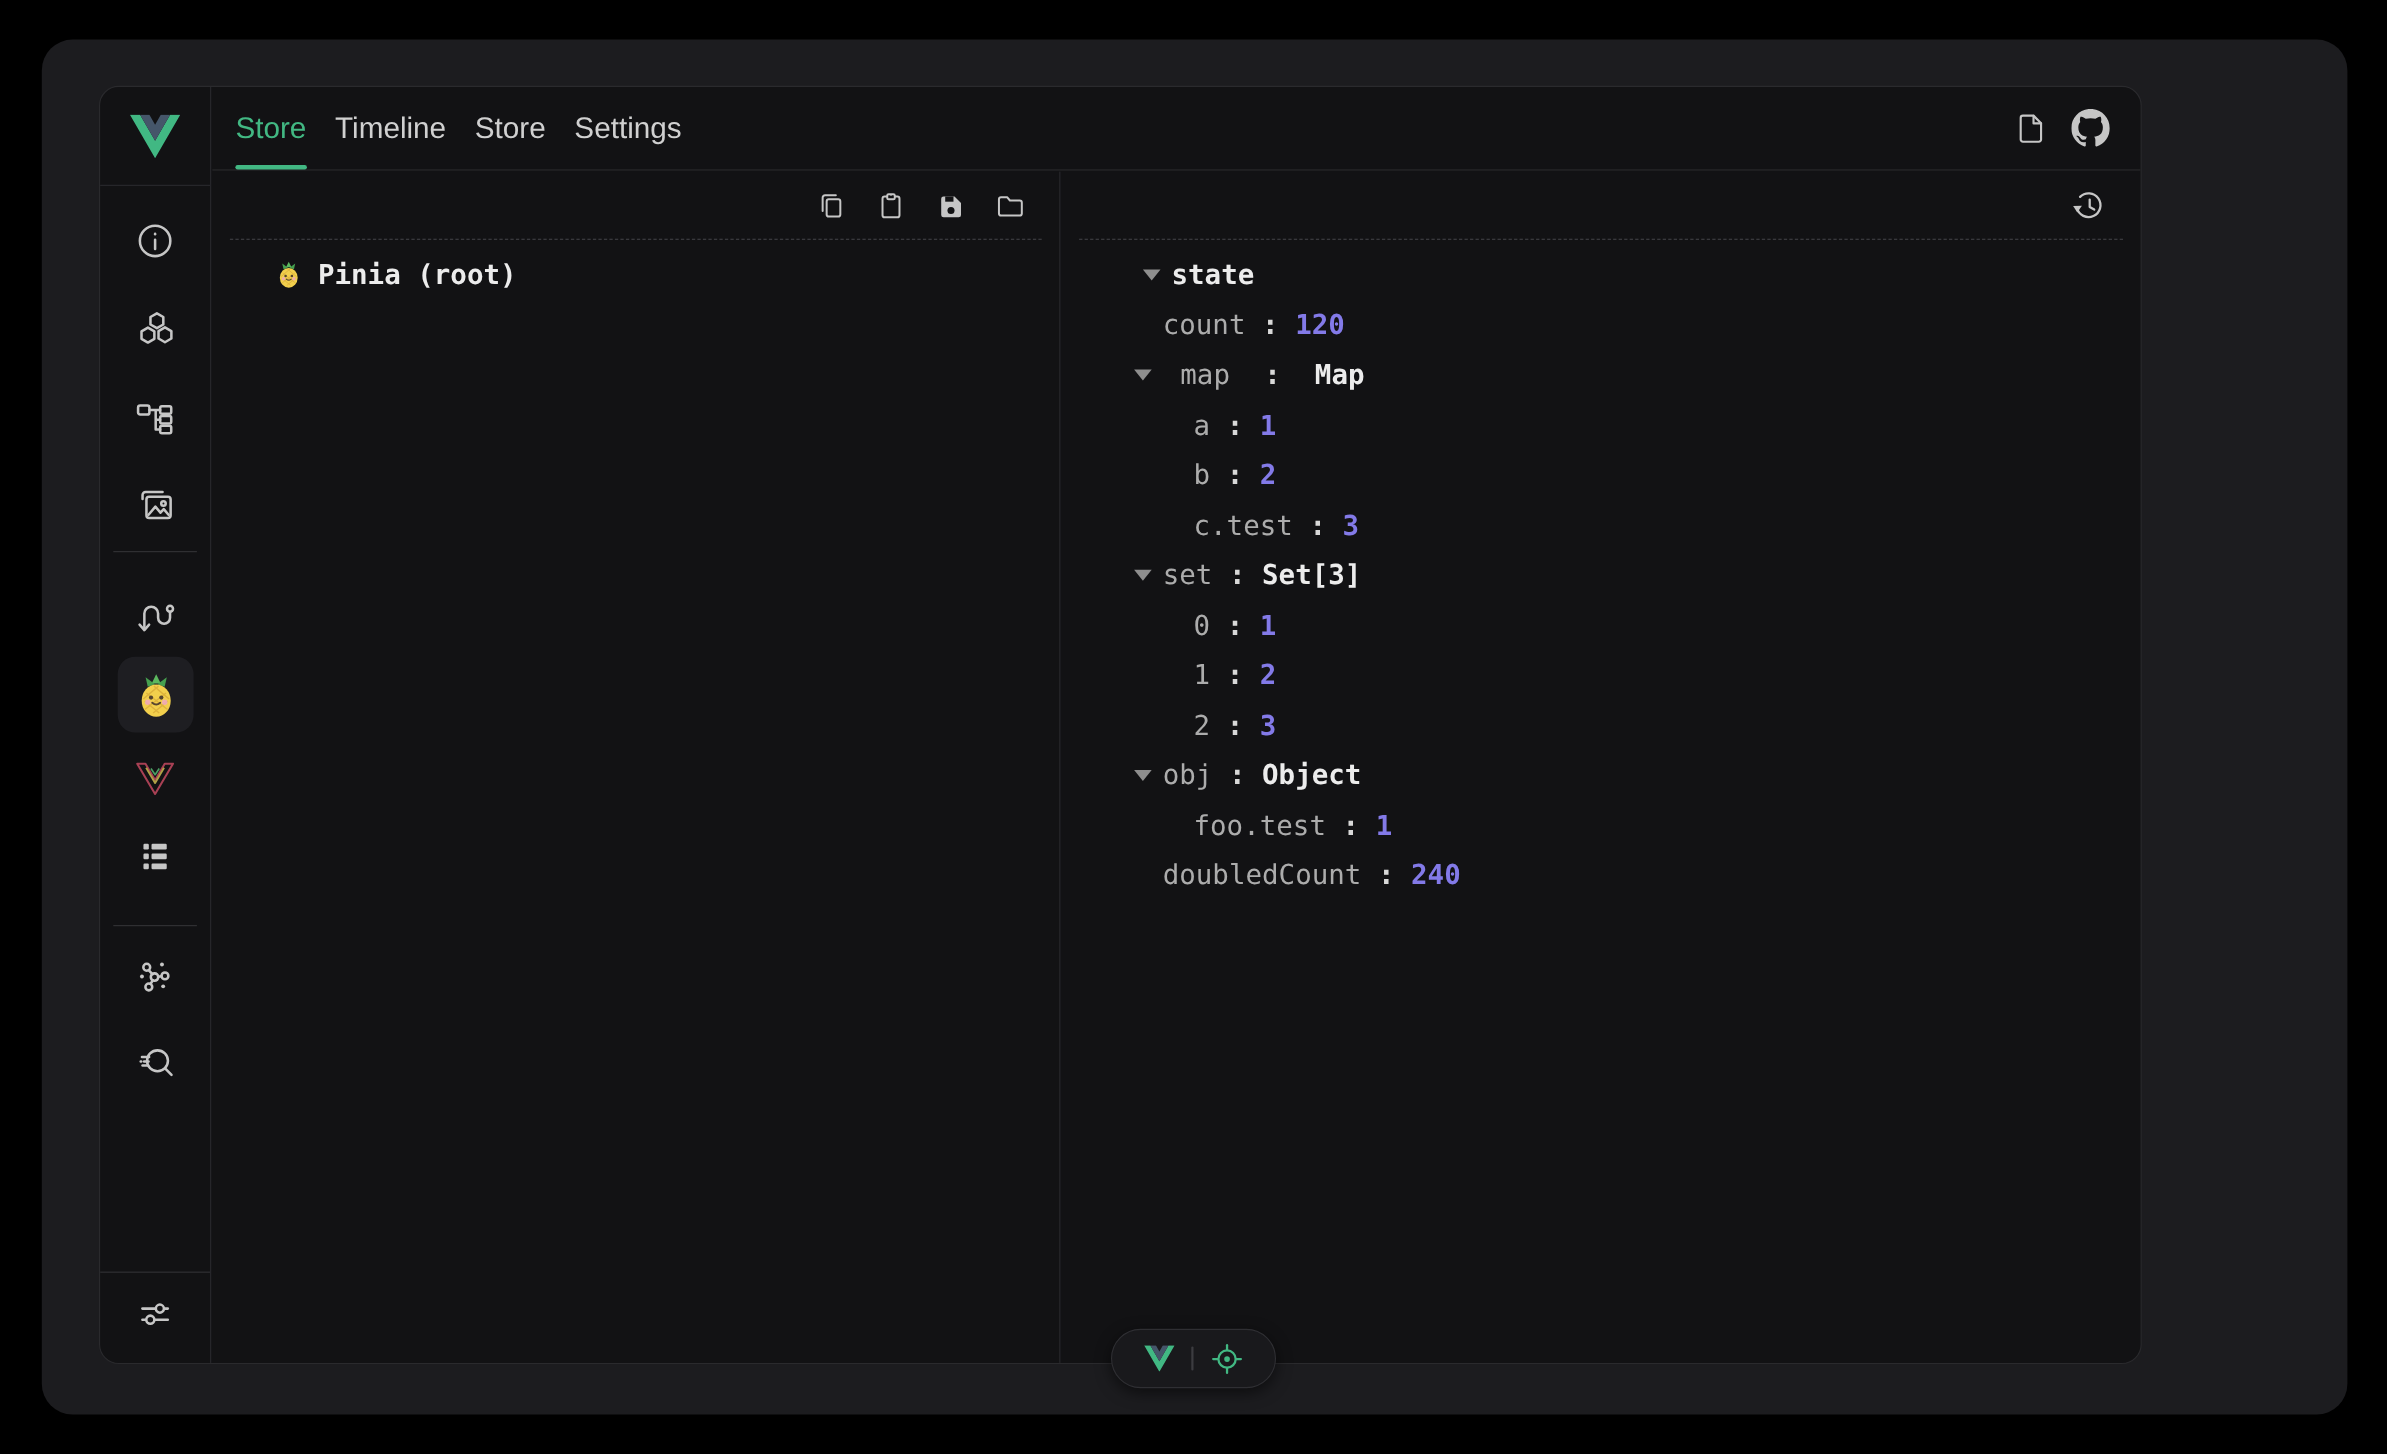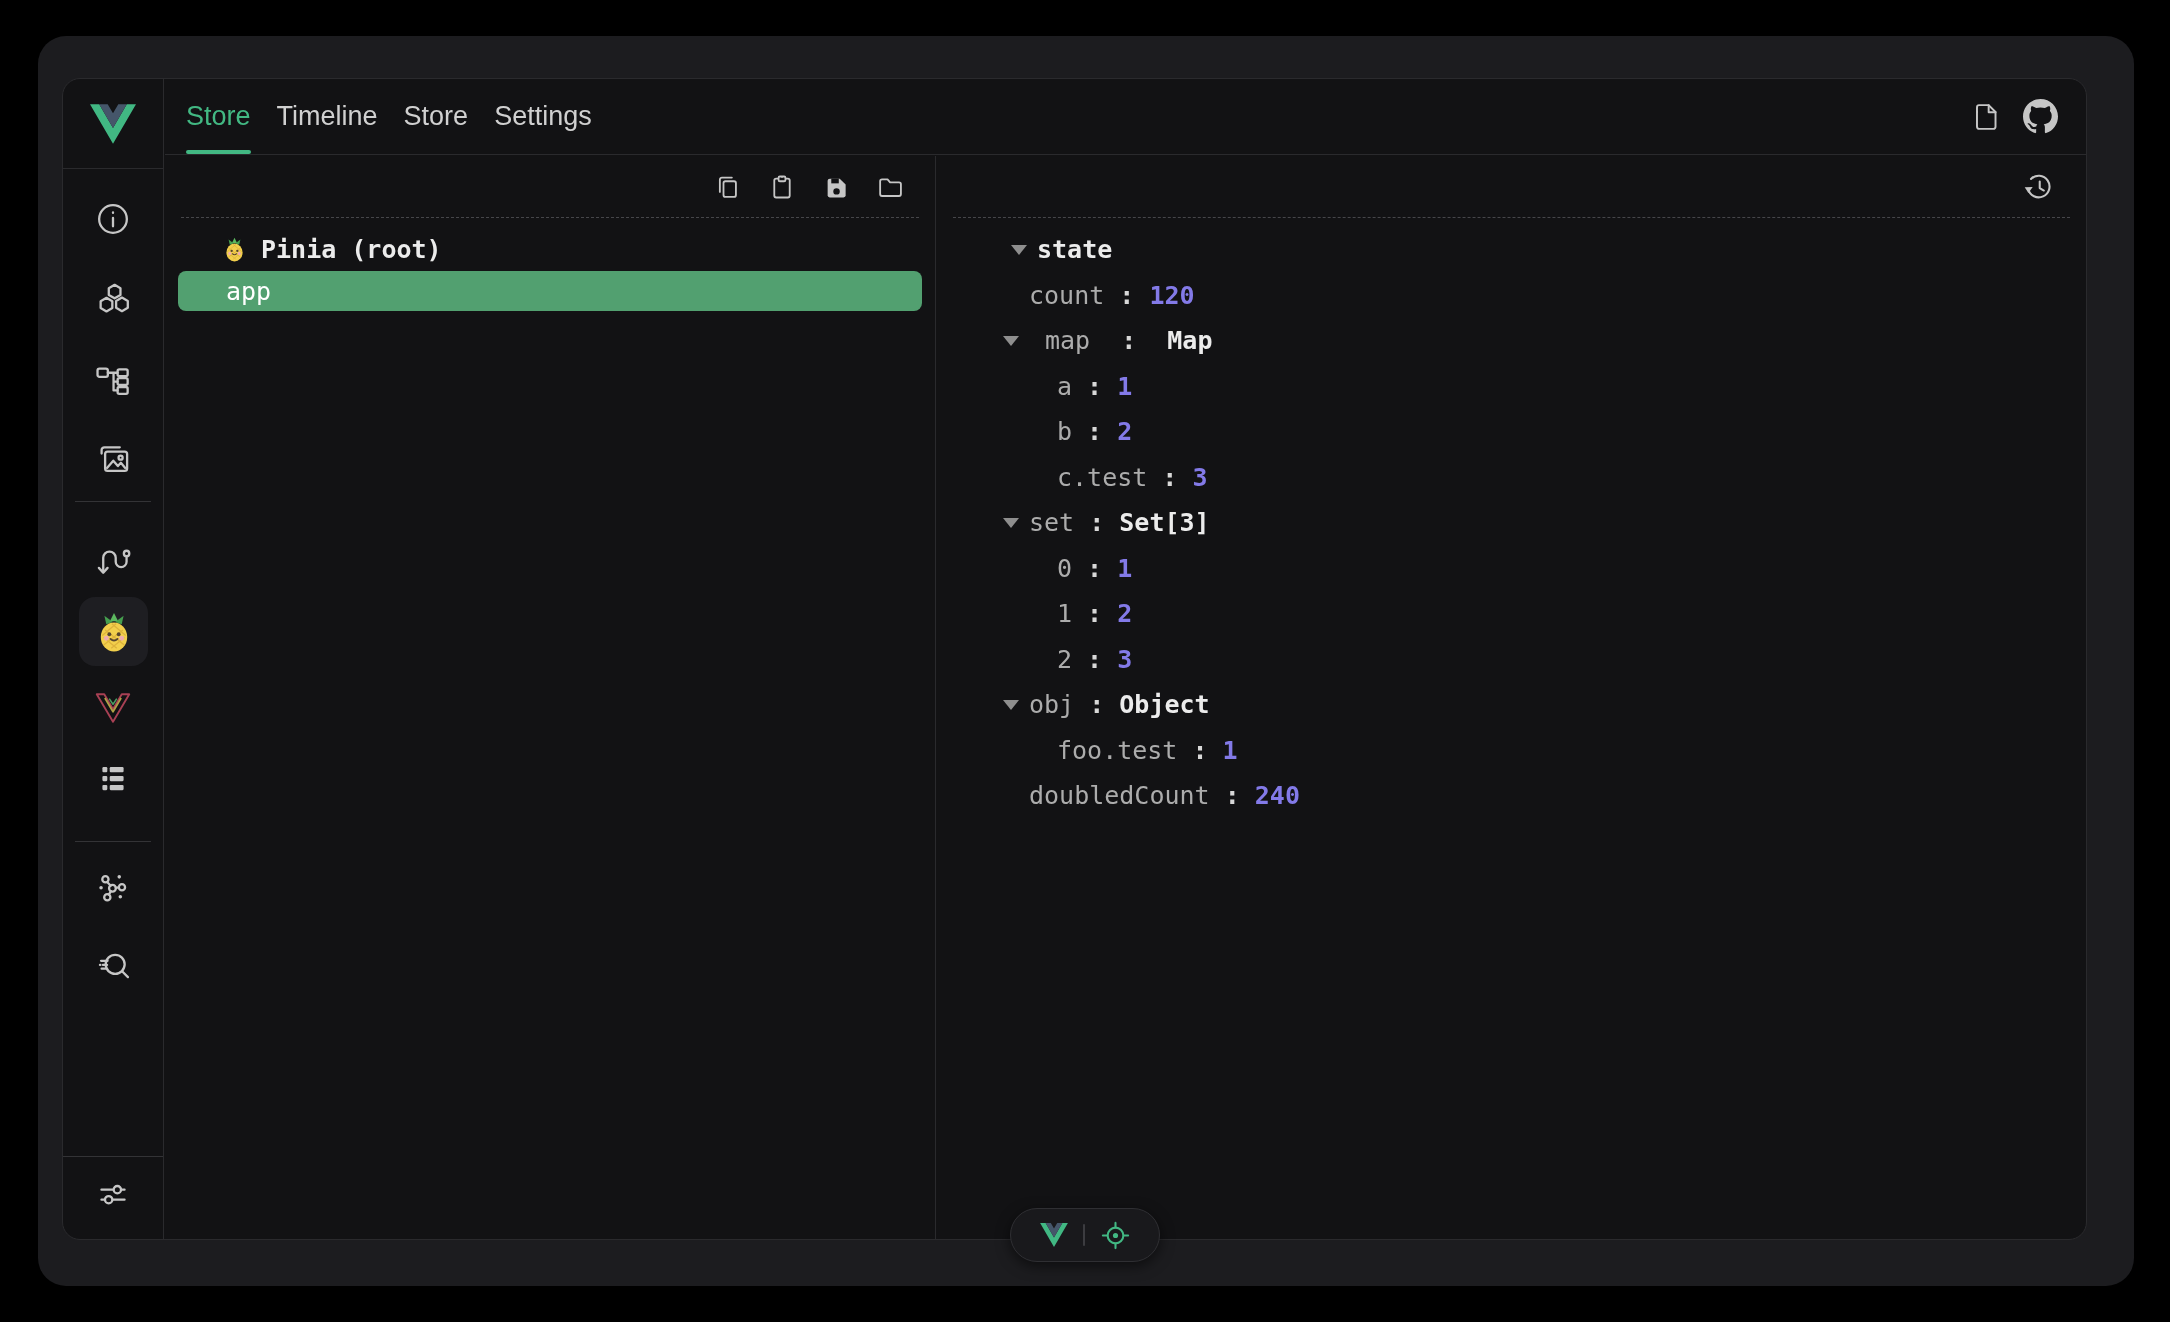--- a/index.html
+++ b/index.html
@@ -18,21 +18,21 @@
     --white:#ececec;
     --colon:#d8d8d8;
   }
   *{margin:0;padding:0;box-sizing:border-box;}
   html,body{width:2170px;height:1322px;background:var(--bg-outer);overflow:hidden;
     font-family:"Liberation Sans","DejaVu Sans",sans-serif;}
   .mono{font-family:"DejaVu Sans Mono","Liberation Mono",monospace;}
 
   .window{position:absolute;left:38px;top:36px;width:2096px;height:1250px;
     background:var(--bg-window);border-radius:28px;}
-  .devtools{position:absolute;left:24px;top:42px;width:2025px;height:1162px;
+  .devtools{position:absolute;left:52px;top:42px;width:1857px;height:1162px;
     background:var(--bg-panel);border:1px solid var(--border);border-radius:18px;overflow:hidden;}
 
   
   .sidebar{position:absolute;left:0;top:0;bottom:0;width:101px;border-right:1px solid var(--border);}
   .logo-cell{height:90px;border-bottom:1px solid var(--border);display:flex;align-items:center;justify-content:center;}
   .side-item{position:absolute;left:0;width:100%;height:44px;display:flex;align-items:center;justify-content:center;cursor:pointer;}
   .side-divider{position:absolute;left:12px;right:12px;height:1px;background:#333336;}
   .pinia-bg{position:absolute;left:16px;width:69px;height:69px;border-radius:16px;background:var(--bg-raised);
     display:flex;align-items:center;justify-content:center;}
   .icon-stroke{stroke:var(--icon);fill:none;stroke-width:1.7;stroke-linecap:round;stroke-linejoin:round;}
@@ -285,23 +285,20 @@
             </div>
           </div>
 
           <div class="store-list mono">
             <div class="store-root">
               <svg width="27" height="27">
                   <use href="#sym-pineapple"></use>
                 </svg>
               <span>Pinia (root)</span>
             </div>
-            <div class="store-item selected mono">
-              <span>app</span>
-            </div>
           </div>
         </div>
 
         <div class="state-panel">
           <div class="panel-toolbar">
             <div class="tool-btn">
               <svg width="34" height="34" viewBox="0 0 28 28" class="icon-stroke">
                 <path d="M7.4 7.4 a8.9 8.9 0 1 1 -2.3 8.3"></path>
                 <polygon points="2.2,14.2 8.8,14 5.3,19" fill="#c6c6c6" stroke="none"></polygon>
                 <path d="M14.6 9.4 V14.9 L18 16.9"></path>

